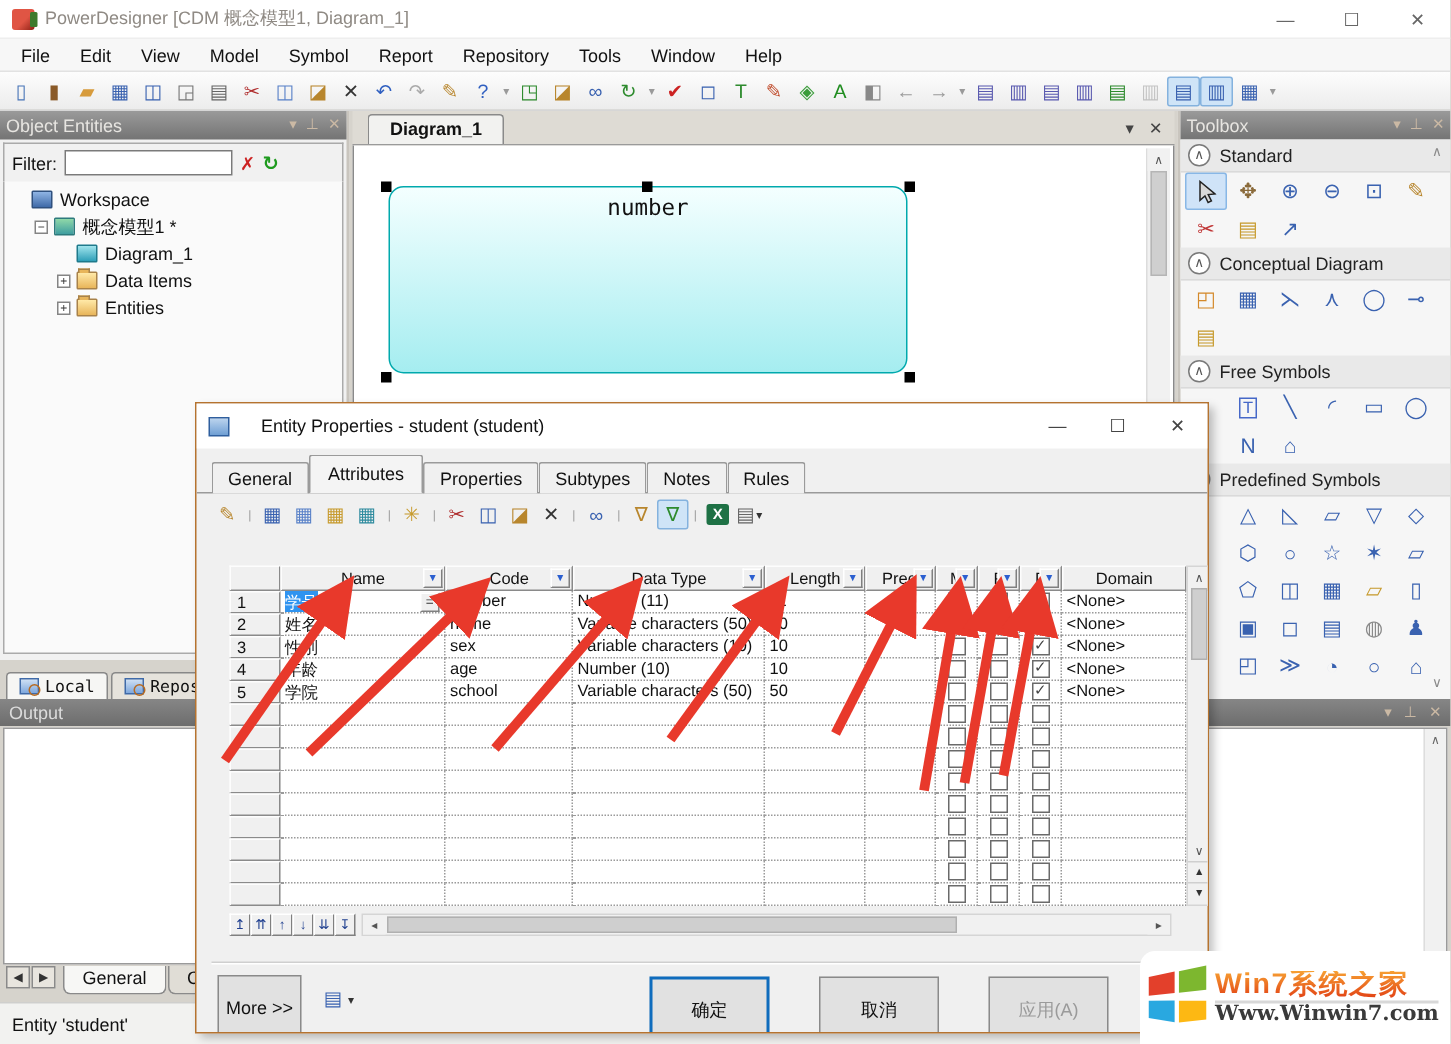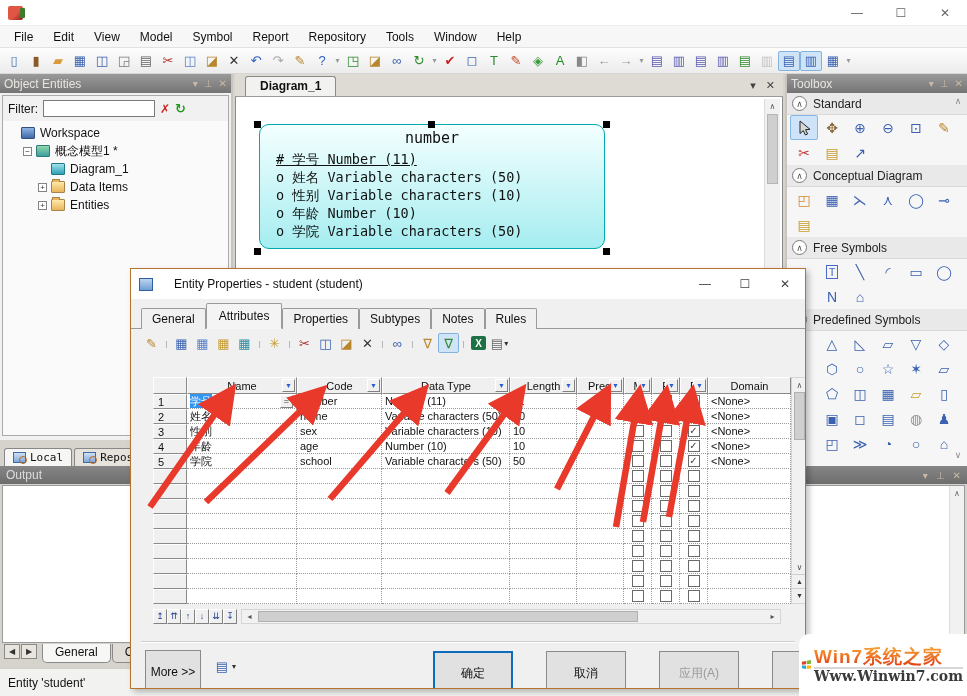--- a/index.html
+++ b/index.html
@@ -110,30 +110,31 @@
 .mvbtn{width:14px;height:15px;background:#f0f0f0;border:1px solid;border-color:#fff #808080 #808080 #fff;font-size:9px;color:#1f3f8f;display:flex;align-items:center;justify-content:center}
 .hsb{display:flex;align-items:center;height:15px;background:#f1f1f1;border:1px solid #d5d5d5;margin-left:4px}
 .hsb .arr{width:15px;height:13px;font-size:8px}
 .hthumb{height:11px;background:#cfcfcf;border:1px solid #b0b0b0;margin:0 1px}
 .dlg-sep{position:absolute;left:10px;right:10px;height:2px;border-top:1px solid #cfcfcf;border-bottom:1px solid #fff}
 .dbtn{position:absolute;height:44px;background:#e1e1e1;border:1px solid #8a8a8a;font-size:12px;display:flex;align-items:center;justify-content:center}
 .dbtn.default{border:2px solid #0f6cbd}
 .dbtn.disabled{color:#9a9a9a}
 
 #arrows{position:absolute;left:0;top:0;width:967px;height:696px;z-index:20;pointer-events:none}
-#watermark{position:absolute;right:0;bottom:0;width:168px;height:62px;background:#fff;border-radius:10px 0 0 0;z-index:30;display:flex;align-items:center;padding:2px 4px 2px 2px}
+#watermark{position:absolute;right:0;bottom:0;width:207px;height:62px;background:#fff;border-radius:10px 0 0 0;z-index:30;display:flex;align-items:center;padding:2px 4px 2px 2px}
 .wm-text{display:flex;flex-direction:column;line-height:1.05;margin-left:2px}
 .wm-brand{font-size:19px;font-weight:bold;background:linear-gradient(#f7a233,#e03a12);-webkit-background-clip:text;background-clip:text;color:#e8641e;-webkit-text-fill-color:transparent;letter-spacing:1px;border-bottom:2px solid #d8d8d8}
 .wm-url{font-family:"DejaVu Serif",serif;font-weight:bold;font-size:14px;color:#3a3a3a;text-align:center}
 </style>
 </head>
 <body>
 
 <div class="titlebar">
   <span class="pd-icon"></span>
+  <span class="app-title">PowerDesigner [CDM 概念模型1, Diagram_1]</span>
   <div class="win-ctrls">
     <span>—</span>
     <span>☐</span>
     <span>✕</span>
   </div>
 </div>
 <div class="menubar" id="menubar">
     <div class="menu-item">File</div>
     <div class="menu-item">Edit</div>
     <div class="menu-item">View</div>
@@ -252,27 +253,20 @@
   <div class="doc-tabstrip">
     <div class="doc-tab">Diagram_1</div>
     <div class="doc-tab-btns">
       <span>▾</span>
       <span>✕</span>
     </div>
   </div>
   <div class="canvas">
     <div class="entity" id="entity">
       <div class="entity-title">number</div>
-      <div id="entity-attrs">
-          <div class="attr pk"># 学号 Number (11)</div>
-          <div class="attr">o 姓名 Variable characters (50)</div>
-          <div class="attr">o 性别 Variable characters (10)</div>
-          <div class="attr">o 年龄 Number (10)</div>
-          <div class="attr">o 学院 Variable characters (50)</div>
-        </div>
     </div>
     <div class="vscroll">
       <div class="arr">∧</div>
       <div class="vthumb"></div>
     </div>
   </div>
 
   <div class="handle" style="left:19px;top:47px"></div>
   <div class="handle" style="left:193px;top:47px"></div>
   <div class="handle" style="left:368px;top:47px"></div>

